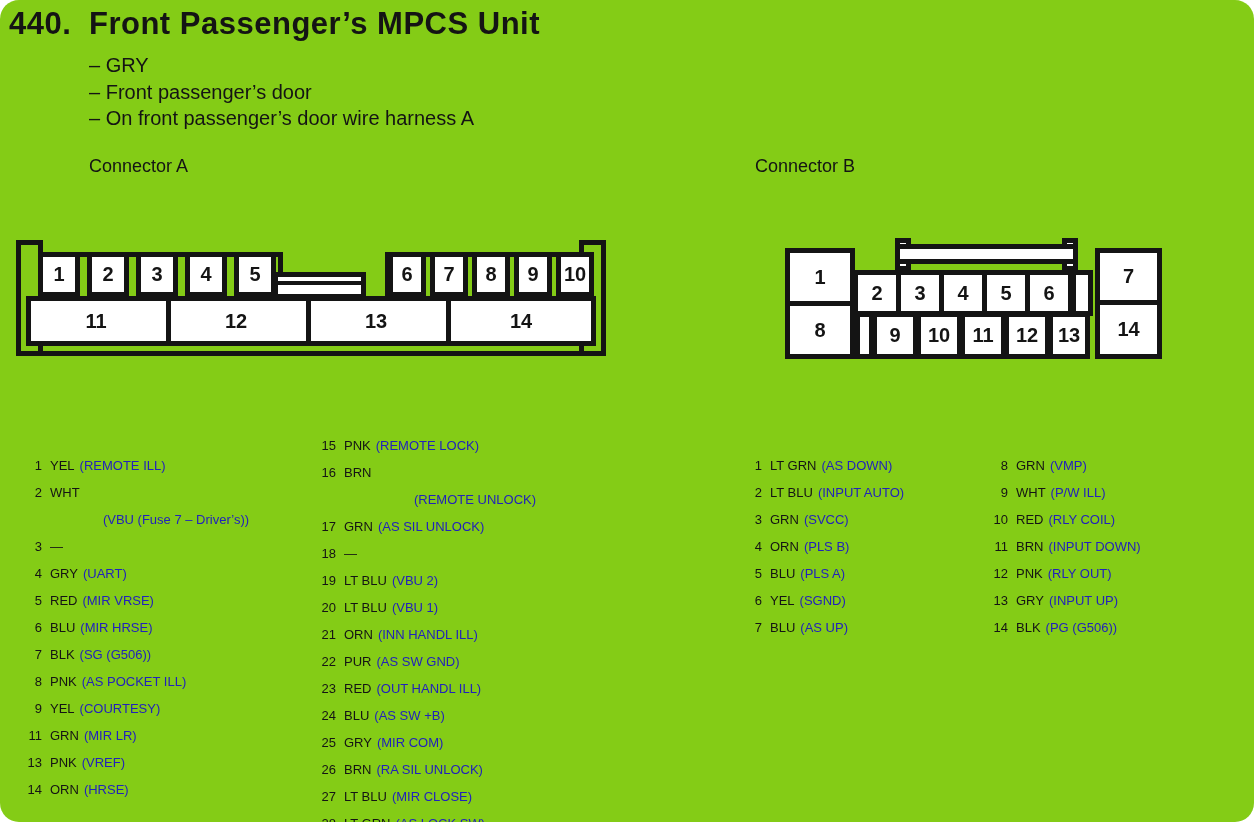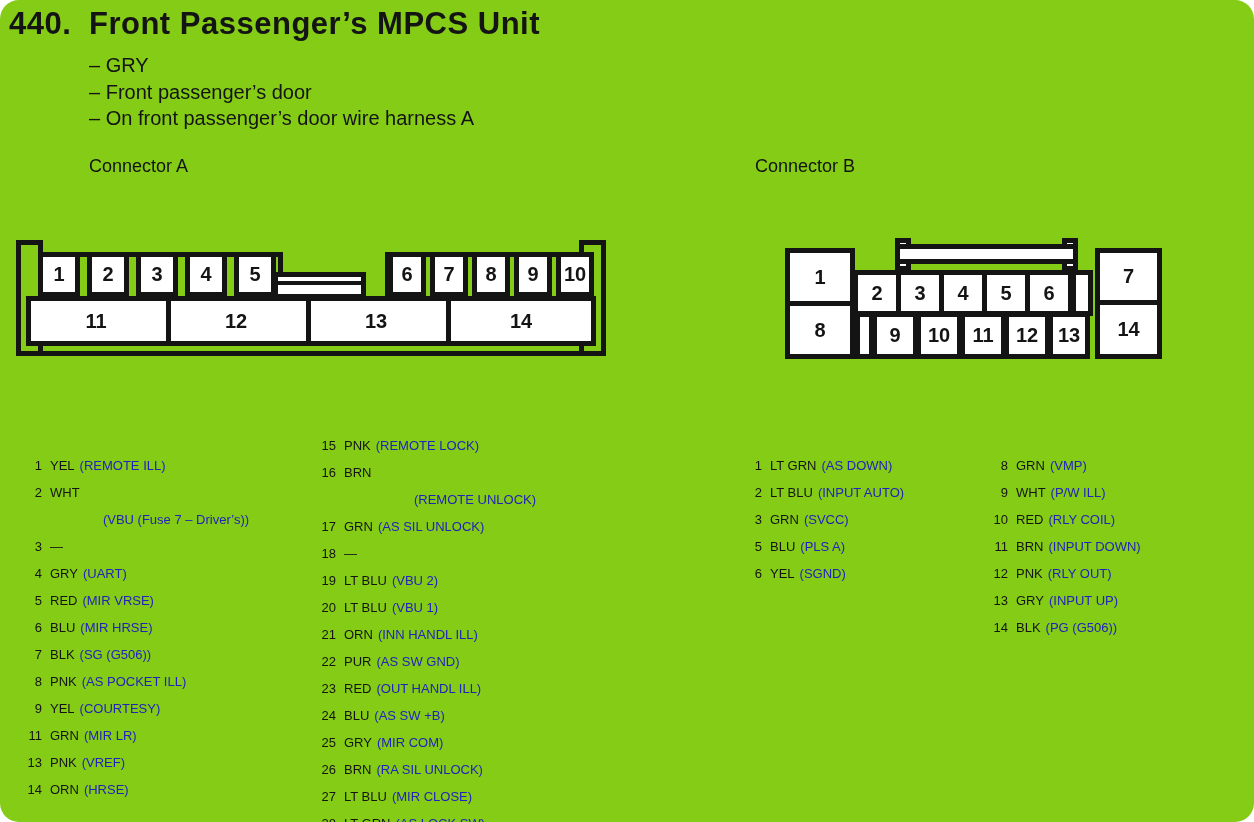--- a/index.html
+++ b/index.html
@@ -136,22 +136,24 @@
       <div class="pinrow"><span class="pin-num">24</span><span class="pin-wire">BLU</span><span class="pin-func">(AS SW +B)</span></div>
       <div class="pinrow"><span class="pin-num">25</span><span class="pin-wire">GRY</span><span class="pin-func">(MIR COM)</span></div>
       <div class="pinrow"><span class="pin-num">26</span><span class="pin-wire">BRN</span><span class="pin-func">(RA SIL UNLOCK)</span></div>
       <div class="pinrow"><span class="pin-num">27</span><span class="pin-wire">LT BLU</span><span class="pin-func">(MIR CLOSE)</span></div>
       <div class="pinrow"><span class="pin-num">28</span><span class="pin-wire">LT GRN</span><span class="pin-func">(AS LOCK SW)</span></div>
     </div>
   <div class="pinlist" style="left:736px;top:408px;width:240px;">
       <div class="pinrow"><span class="pin-num">1</span><span class="pin-wire">LT GRN</span><span class="pin-func">(AS DOWN)</span></div>
       <div class="pinrow"><span class="pin-num">2</span><span class="pin-wire">LT BLU</span><span class="pin-func">(INPUT AUTO)</span></div>
       <div class="pinrow"><span class="pin-num">3</span><span class="pin-wire">GRN</span><span class="pin-func">(SVCC)</span></div>
+      <div class="pinrow"><span class="pin-num">4</span><span class="pin-wire">ORN</span><span class="pin-func">(PLS B)</span></div>
       <div class="pinrow"><span class="pin-num">5</span><span class="pin-wire">BLU</span><span class="pin-func">(PLS A)</span></div>
       <div class="pinrow"><span class="pin-num">6</span><span class="pin-wire">YEL</span><span class="pin-func">(SGND)</span></div>
+      <div class="pinrow"><span class="pin-num">7</span><span class="pin-wire">BLU</span><span class="pin-func">(AS UP)</span></div>
     </div>
   <div class="pinlist" style="left:982px;top:408px;width:260px;">
       <div class="pinrow"><span class="pin-num">8</span><span class="pin-wire">GRN</span><span class="pin-func">(VMP)</span></div>
       <div class="pinrow"><span class="pin-num">9</span><span class="pin-wire">WHT</span><span class="pin-func">(P/W ILL)</span></div>
       <div class="pinrow"><span class="pin-num">10</span><span class="pin-wire">RED</span><span class="pin-func">(RLY COIL)</span></div>
       <div class="pinrow"><span class="pin-num">11</span><span class="pin-wire">BRN</span><span class="pin-func">(INPUT DOWN)</span></div>
       <div class="pinrow"><span class="pin-num">12</span><span class="pin-wire">PNK</span><span class="pin-func">(RLY OUT)</span></div>
       <div class="pinrow"><span class="pin-num">13</span><span class="pin-wire">GRY</span><span class="pin-func">(INPUT UP)</span></div>
       <div class="pinrow"><span class="pin-num">14</span><span class="pin-wire">BLK</span><span class="pin-func">(PG (G506))</span></div>
     </div>

